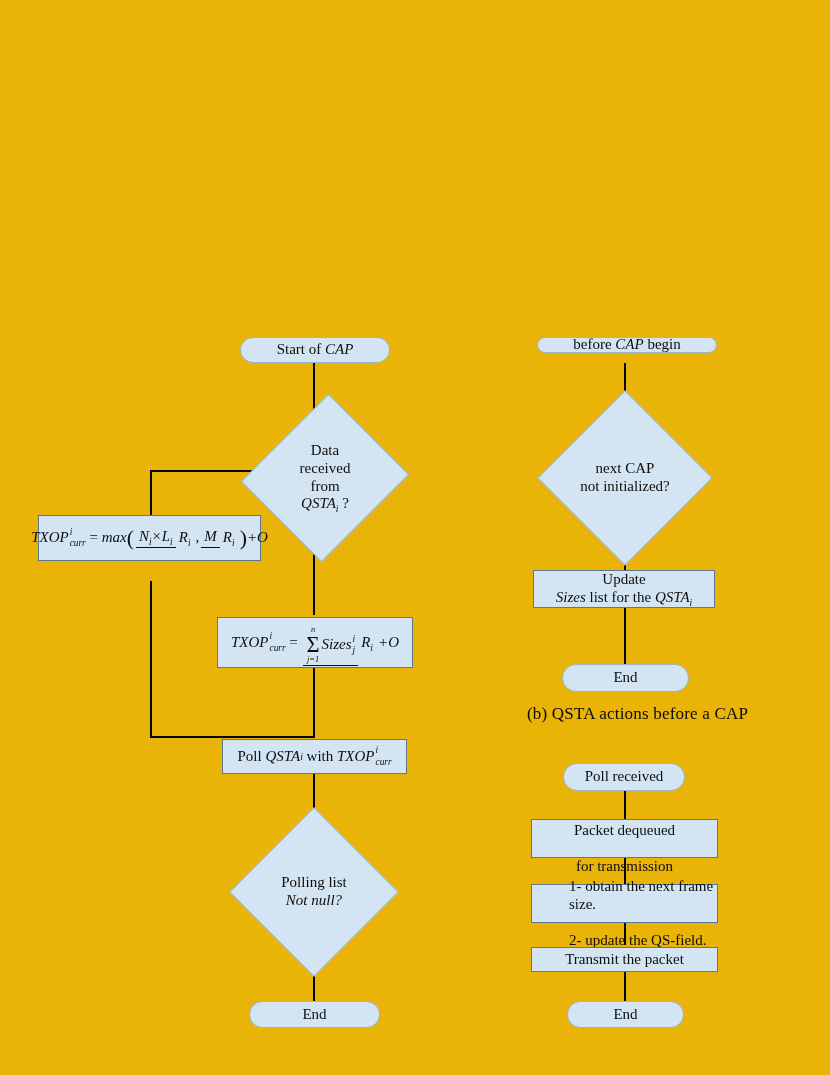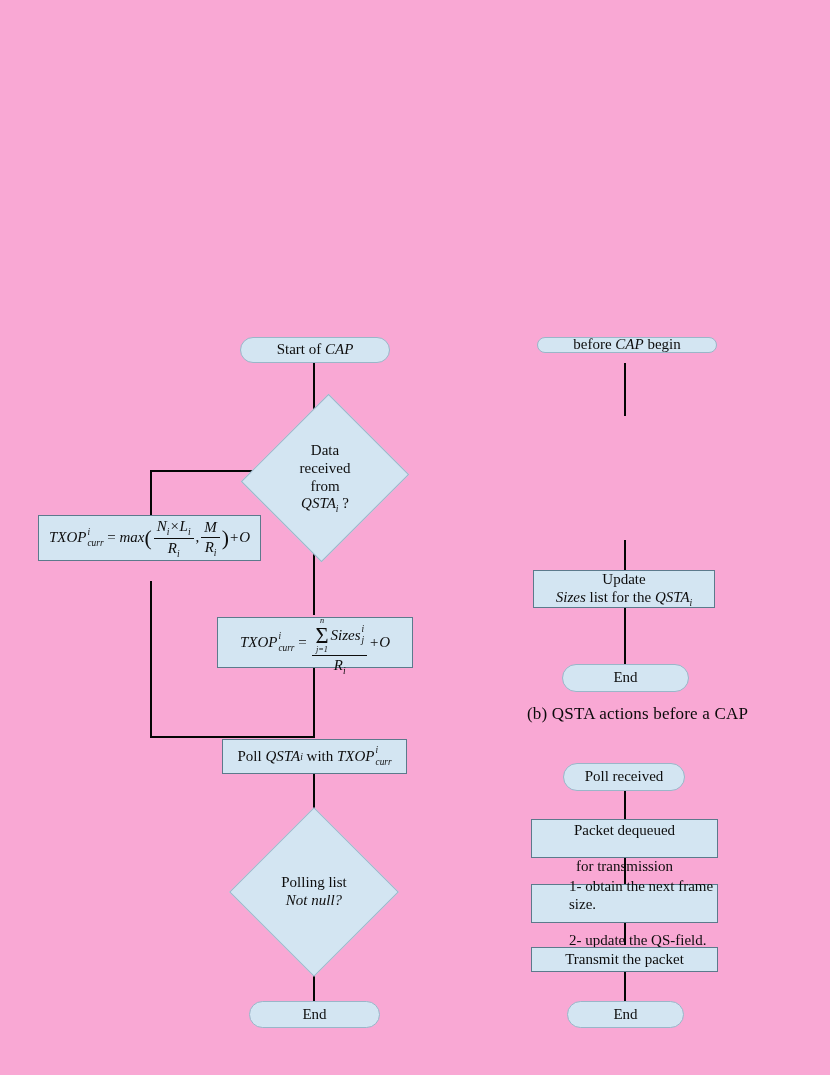--- a/index.html
+++ b/index.html
@@ -5,21 +5,21 @@
 <style>
   html, body {
     margin: 0;
     padding: 0;
     background: #000000;
   }
   #page {
     position: relative;
     width: 830px;
     height: 1075px;
-    background: #f9a8d4;
+    background: #eab308;
     overflow: hidden;
     font-family: "Liberation Serif", "DejaVu Serif", serif;
   }
 
   
   .node {
     position: absolute;
     box-sizing: border-box;
     background: #d3e5f2;
     color: #0d0d0d;
@@ -113,21 +113,21 @@
   .supsub .sup { margin-bottom: 1px; }
   .supsub .sub { margin-top: 1px; }
   .sub-only {
     font-style: italic;
     font-size: .64em;
     vertical-align: sub;
     line-height: 1;
   }
   .frac {
     display: inline-flex;
-    flex-direction: column;
+    flex-direction: row;
     align-items: center;
     vertical-align: middle;
     margin: 8px 2px;
   }
   .frac .num {
     padding: 0 3px 1px 3px;
     border-bottom: 1.3px solid #0d0d0d;
     font-style: italic;
   }
   .frac .den {
@@ -252,20 +252,26 @@
   </div>
 
   <div class="node terminator" style="left:249px; top:1001px; width:131px; height:27px;">
     <span>End</span>
   </div>
 
   <div class="node terminator" style="left:537px; top:337px; width:180px; height:16px;">
     <span class="mathrow">before&nbsp;<span class="it">CAP</span>&nbsp;begin</span>
   </div>
 
+  <div class="decision" style="left:563px; top:416px; width:124px; height:124px;">
+    <div class="dia-shape"></div>
+    <div class="dia-text">
+      <span><span>next CAP</span><br><span>not initialized?</span></span>
+    </div>
+  </div>
 
   <div class="node process" style="left:533px; top:570px; width:182px; height:38px;">
     <span class="mathrow" style="display:block; line-height:1.2;">
       <span>Update</span><br>
       <span class="it">Sizes</span> list for the <span class="it">QSTA</span><span class="sub-only">i</span>
     </span>
   </div>
 
   <div class="node terminator" style="left:562px; top:664px; width:127px; height:28px;">
     <span>End</span>

